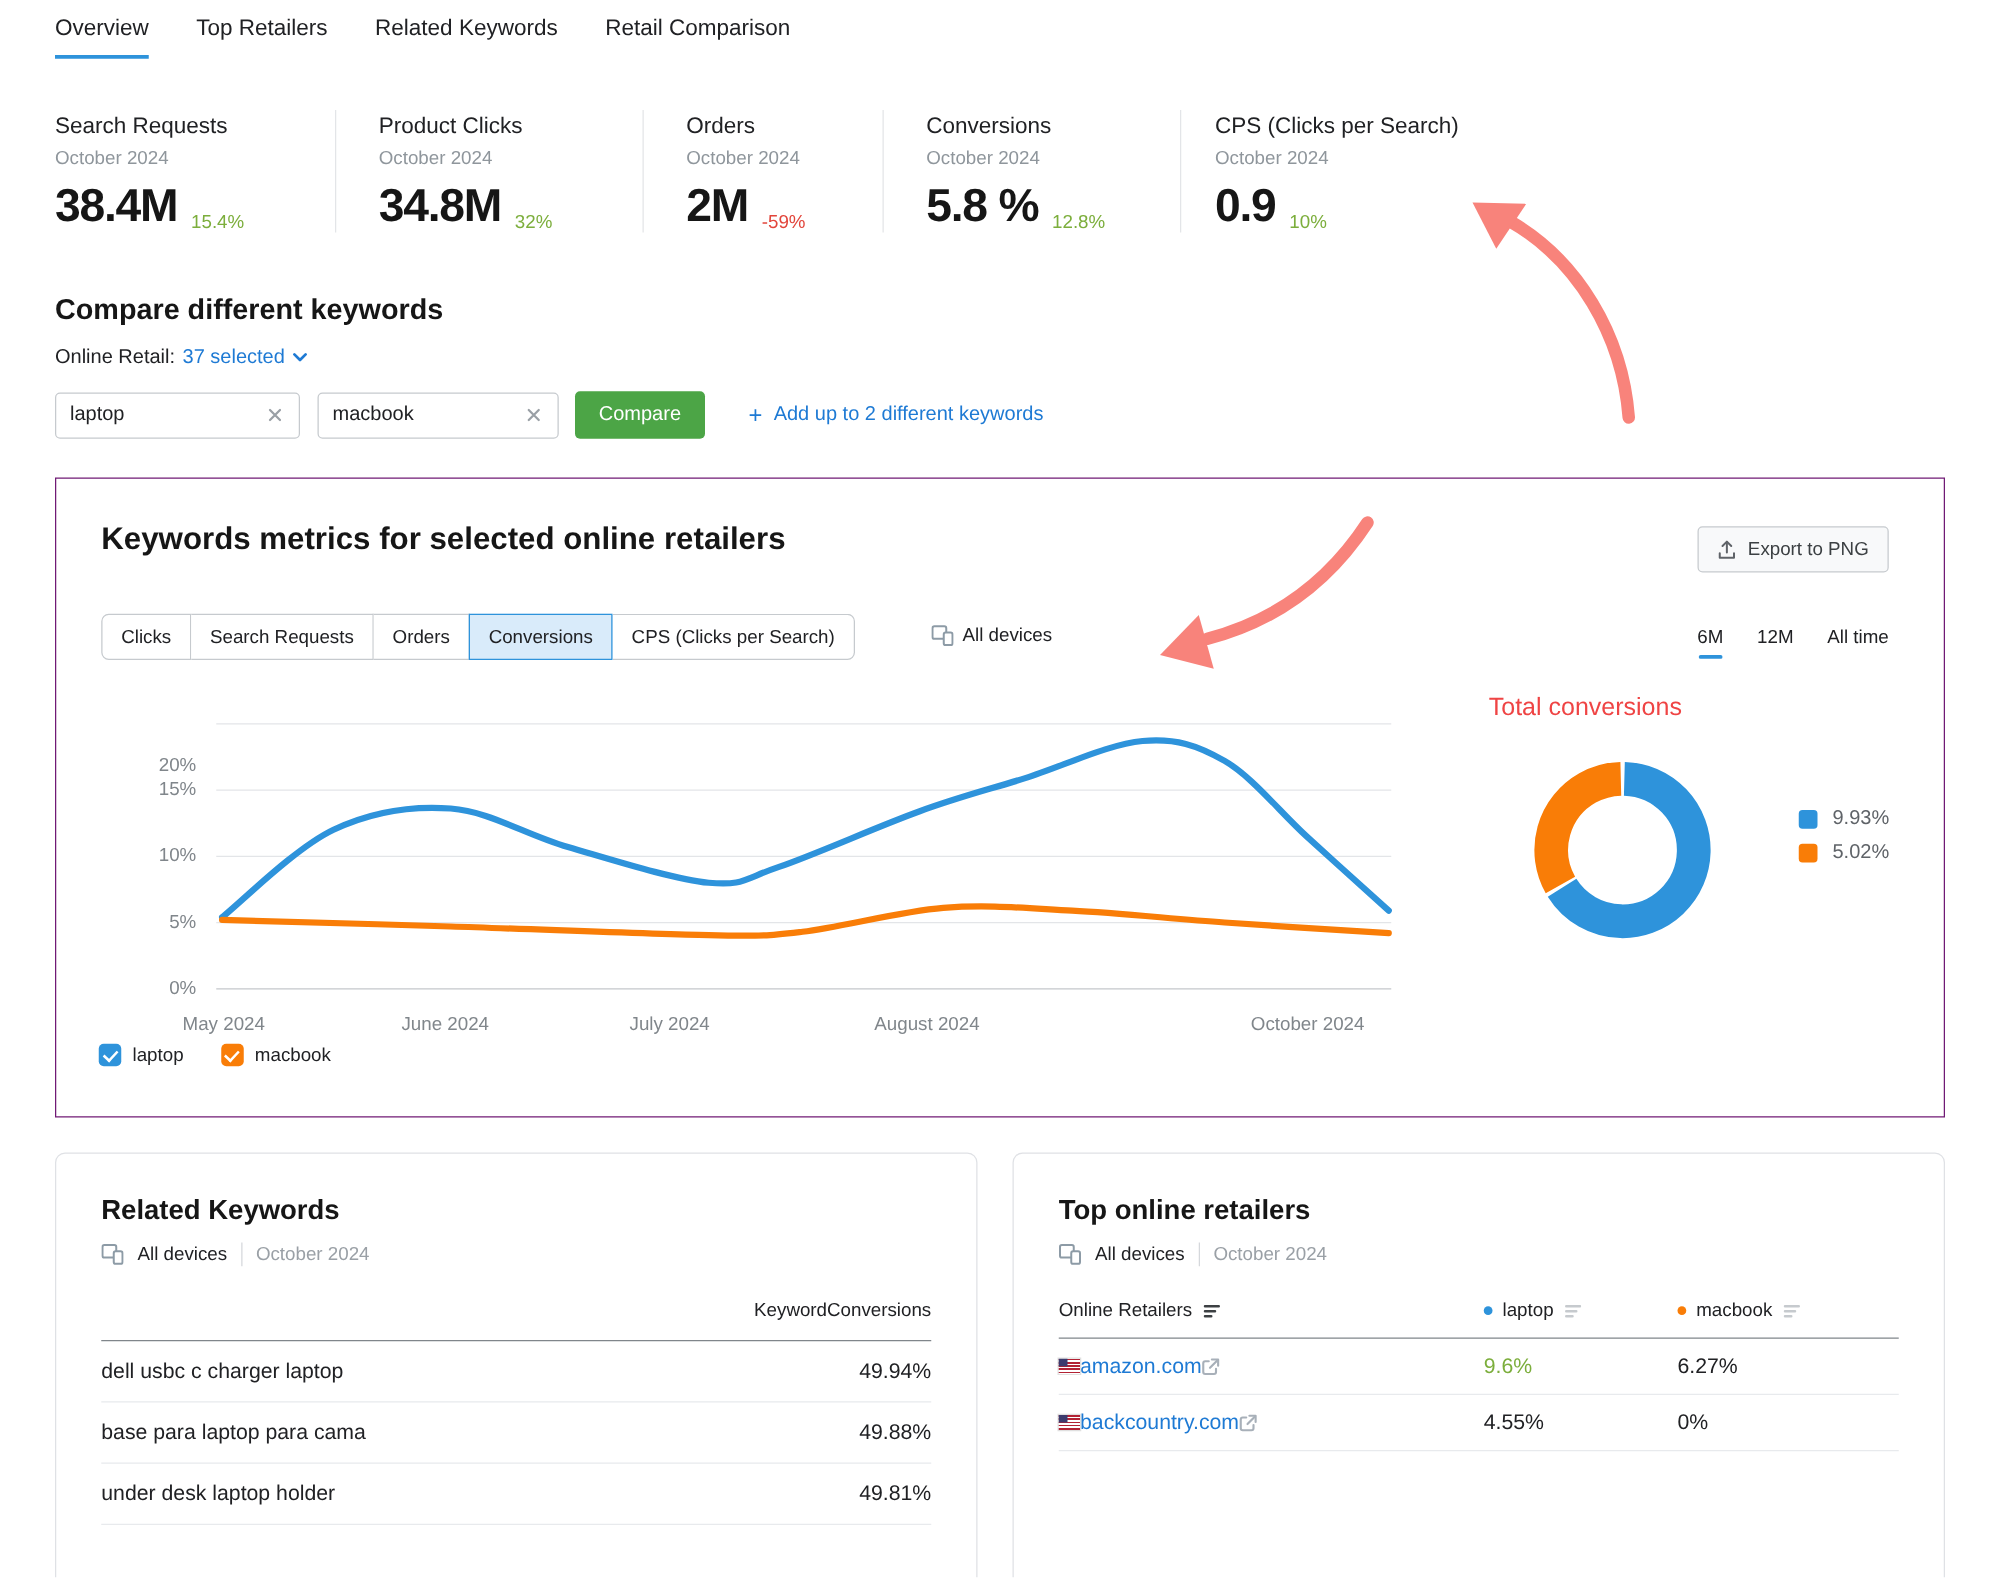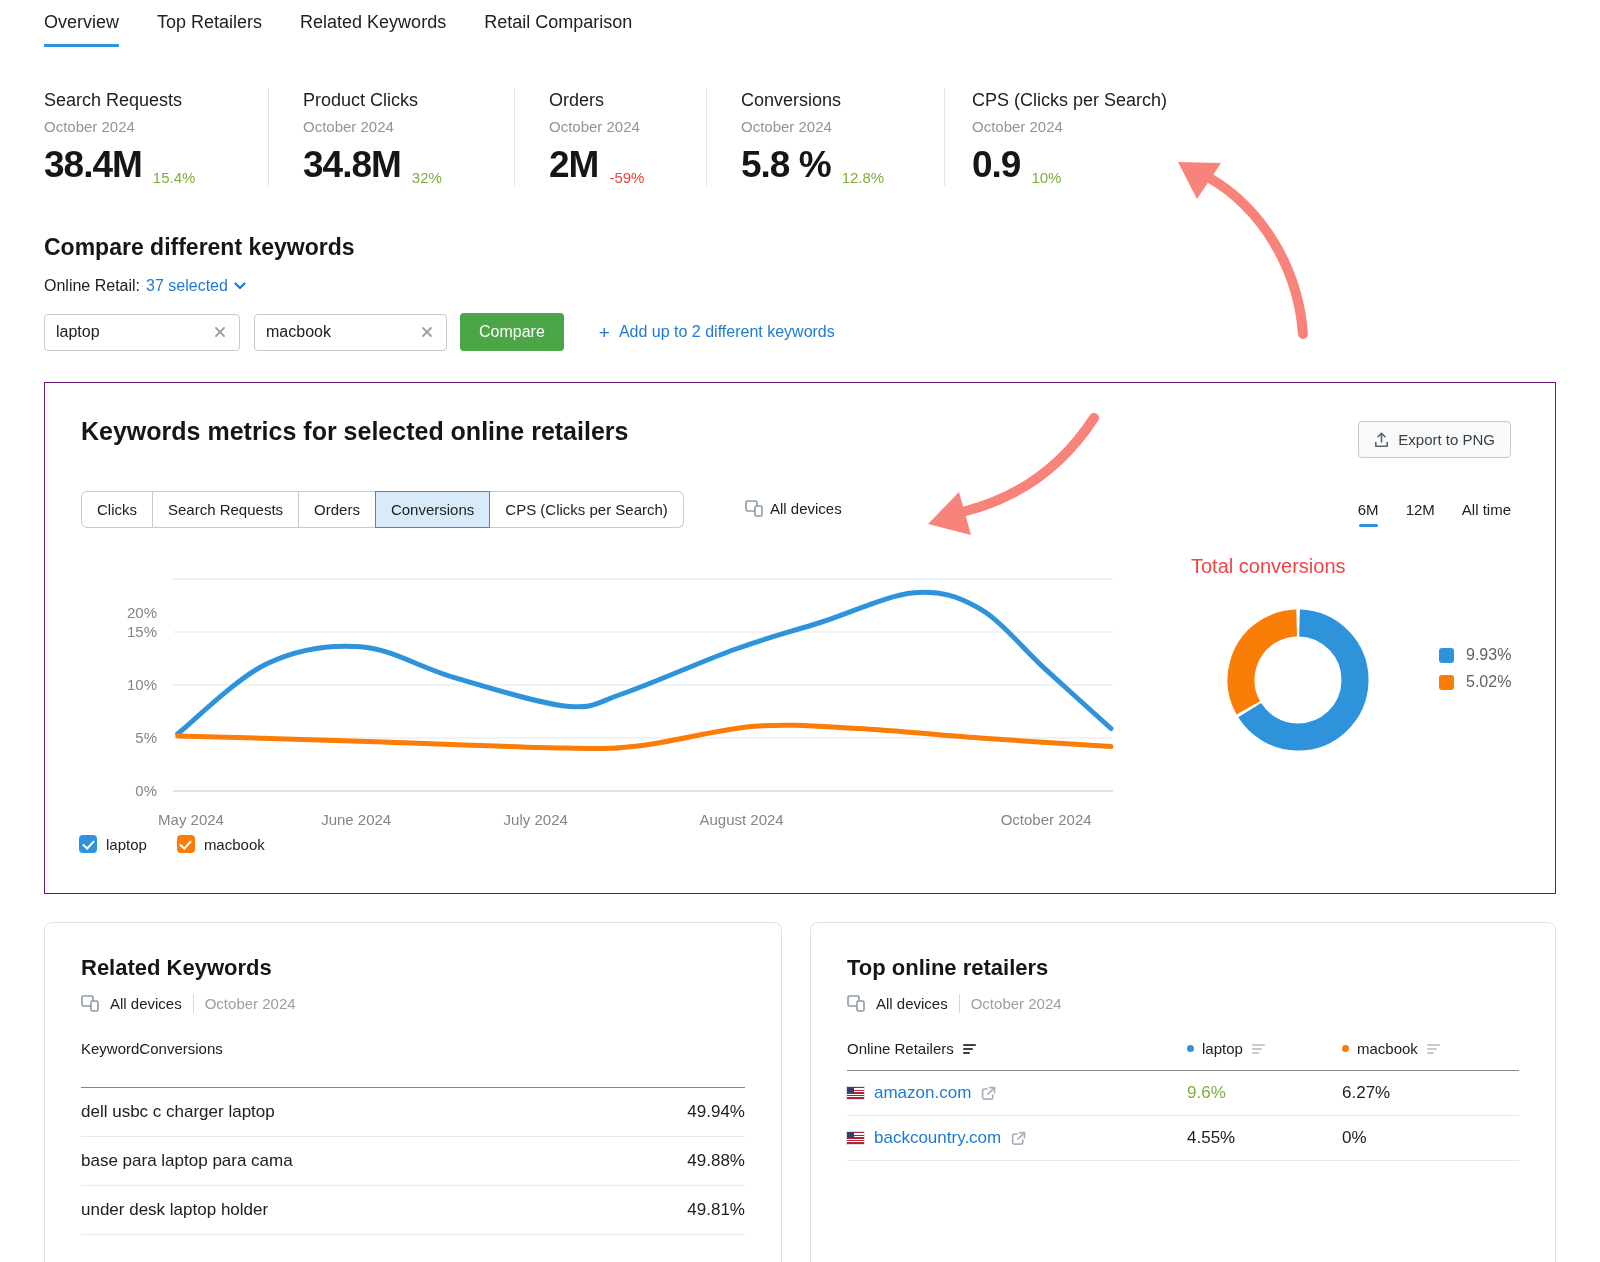--- a/index.html
+++ b/index.html
@@ -73,28 +73,28 @@
   .cb-blue{background:var(--accent-blue)} .cb-orange{background:var(--chart-orange)}
 
   
   .bcard{position:absolute;top:922px;height:356px;border:1px solid #DFE1E5;border-radius:8px;background:#fff;overflow:hidden;padding:32px 36px 0}
   .bcard.left{left:44px;width:738px}
   .bcard.right{left:810px;width:746px}
   .bcard-title{font-size:22px;font-weight:700;color:#161616}
   .meta{margin-top:13px;display:flex;align-items:center;gap:11px;font-size:15px;color:#202124}
   .meta .vsep{width:1px;height:19px;background:#D5D8DC}
   .meta .period{color:#9AA0A6}
-  .rk-head{margin-top:27px;display:flex;justify-content:flex-start;font-size:15px;color:#202124;padding-bottom:30px;border-bottom:1px solid #80868B}
+  .rk-head{margin-top:27px;display:flex;justify-content:flex-end;font-size:15px;color:#202124;padding-bottom:15px;border-bottom:1px solid #80868B}
   .rk-row{display:flex;justify-content:space-between;align-items:center;padding:14px 0;border-bottom:1px solid #E8EAED;font-size:17px;color:#202124}
   .tr-head{margin-top:27px;display:grid;grid-template-columns:340px 155px 1fr;align-items:center;font-size:15px;color:#202124;padding-bottom:13px;border-bottom:1px solid #80868B}
   .tr-row{display:grid;grid-template-columns:340px 155px 1fr;align-items:center;padding:12px 0;border-bottom:1px solid #E8EAED;font-size:17px}
   .hcell{display:flex;align-items:center;gap:8px}
   .dot{width:7px;height:7px;border-radius:50%}
   .dot-blue{background:var(--accent-blue)} .dot-orange{background:var(--chart-orange)}
-  .domain-cell{display:flex;align-items:center;gap:10px}
+  .domain-cell{display:flex;align-items:center;}
   .domain-link{color:var(--link-blue);cursor:pointer}
   .flag{width:17px;height:12px;display:inline-block;position:relative;flex:0 0 auto;
         background:repeating-linear-gradient(180deg,#B22234 0 1.3px,#fff 1.3px 2.6px);box-shadow:0 0 0 1px #E0E0E0}
   .flag .canton{position:absolute;left:0;top:0;width:7px;height:6px;background:#3C3B6E}
 
   .arrows{position:absolute;left:0;top:0;pointer-events:none}
 </style>
 </head>
 <body>
 
@@ -227,21 +227,21 @@
     <svg id="line-chart" width="945" height="235" viewBox="0 0 945 235">
         <line x1="2" x2="942" y1="225" y2="225" stroke="#C4C7CB" stroke-width="1"></line>
         <line x1="2" x2="942" y1="172" y2="172" stroke="#E3E5E8" stroke-width="1"></line>
         <line x1="2" x2="942" y1="119" y2="119" stroke="#E3E5E8" stroke-width="1"></line>
         <line x1="2" x2="942" y1="66" y2="66" stroke="#E3E5E8" stroke-width="1"></line>
         <line x1="2" x2="942" y1="13" y2="13" stroke="#E3E5E8" stroke-width="1"></line>
         <path d="M6.7,167.8C21.5,156.1 65.3,112.3 95.8,97.8C126.3,83.3 158.3,78.5 189.6,80.8C220.9,83.1 249.0,101.7 283.4,111.6C317.8,121.5 367.8,137.5 396.0,140.2C424.1,142.8 424.1,137.0 452.2,127.5C480.4,117.9 532.0,94.8 564.8,83.0C597.6,71.1 619.5,65.8 649.2,56.5C678.9,47.1 716.4,29.1 743.0,26.8C769.6,24.5 786.8,30.0 808.7,42.7C830.6,55.4 852.5,83.1 874.3,103.1C896.2,123.1 929.1,152.6 940.0,162.5" fill="none" stroke="#2E93DB" stroke-width="5" stroke-linecap="round" stroke-linejoin="round"></path>
         <path d="M6.7,169.9C37.2,170.8 124.7,173.1 189.6,175.2C254.5,177.2 349.1,181.4 396.0,182.1C442.9,182.8 439.7,183.0 471.0,179.4C502.3,175.8 547.6,163.2 583.6,160.3C619.5,157.5 649.2,160.5 686.7,162.5C724.3,164.4 766.5,169.0 808.7,172.0C850.9,175.0 918.1,179.1 940.0,180.5" fill="none" stroke="#F97D07" stroke-width="5" stroke-linecap="round" stroke-linejoin="round"></path>
       </svg>
     <div class="xlabels" id="x-labels">
-        <span style="left: 20px; text-align: right;">May 2024</span>
+        <span style="left: 8px; text-align: right;">May 2024</span>
         <span style="left: 185.18px;">June 2024</span>
         <span style="left: 364.72px;">July 2024</span>
         <span style="left: 570.58px;">August 2024</span>
         <span style="left: 875.14px;">October 2024</span>
       </div>
 
     <div class="donut-title">Total conversions</div>
     <svg id="donut" width="146" height="146" viewBox="0 0 146 146">
         <circle cx="73" cy="73" r="57" fill="none" stroke="#2E93DB" stroke-width="27" stroke-dasharray="234.89814354876978 358.1415625092364" transform="rotate(-88.5 73 73)"></circle>
         <circle cx="73" cy="73" r="57" fill="none" stroke="#F97D07" stroke-width="27" stroke-dasharray="117.274392918646 358.1415625092364" transform="rotate(150.61705685618728 73 73)"></circle>

